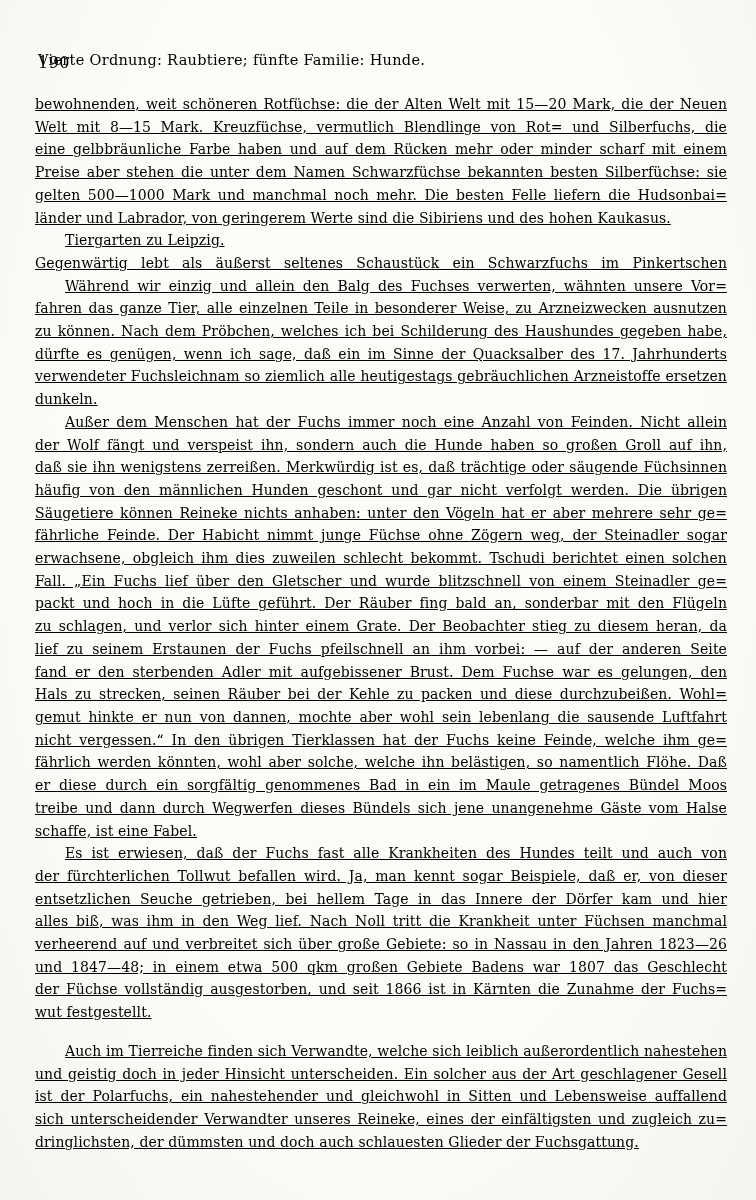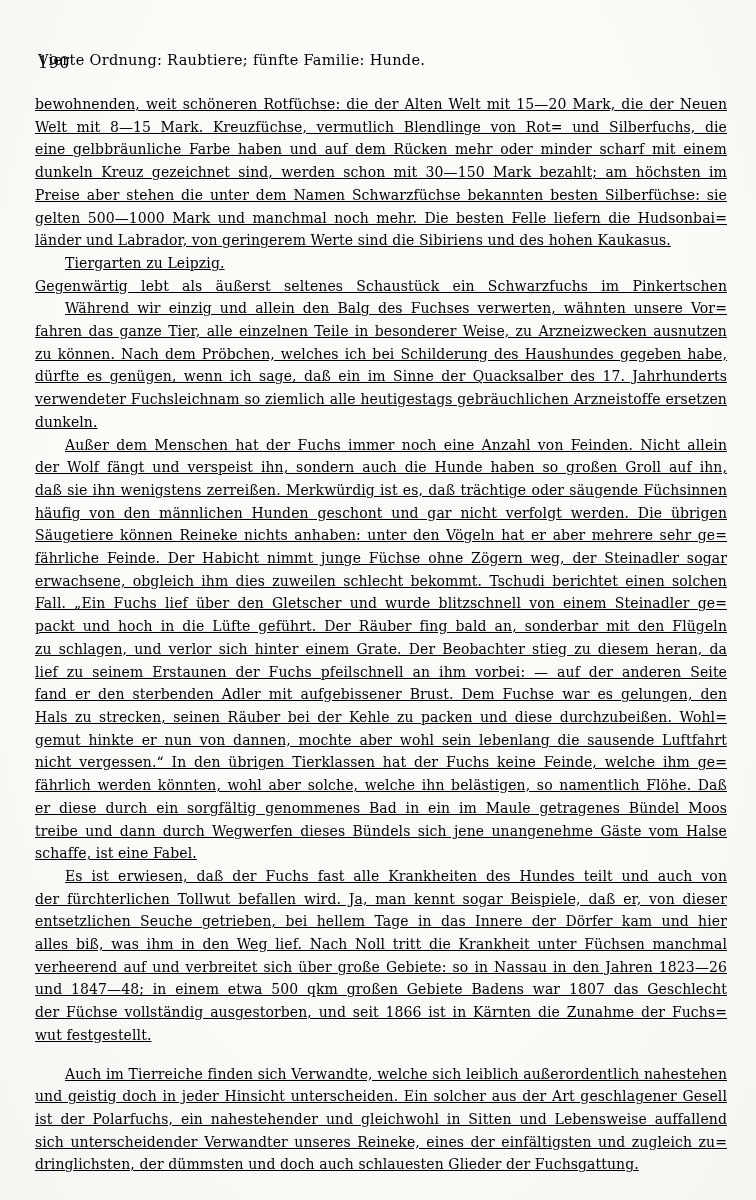--- a/index.html
+++ b/index.html
@@ -60,21 +60,20 @@
   <div class="header">
     <span class="pagenum">190</span>
     <div class="htitle">Vierte Ordnung: Raubtiere; fünfte Familie: Hunde.</div>
   </div>
 
   <div class="bodytext" id="bodytext">
       <div class="para">
         <div class="tline">bewohnenden, weit schöneren Rotfüchse: die der Alten Welt mit 15—20 Mark, die der Neuen</div>
         <div class="tline">Welt mit 8—15 Mark.  Kreuzfüchse, vermutlich Blendlinge von Rot= und Silberfuchs, die</div>
         <div class="tline">eine gelbbräunliche Farbe haben und auf dem Rücken mehr oder minder scharf mit einem</div>
-        <div class="tline">dunkeln Kreuz gezeichnet sind, werden schon mit 30—150 Mark bezahlt; am höchsten im</div>
         <div class="tline">Preise aber stehen die unter dem Namen Schwarzfüchse bekannten besten Silberfüchse: sie</div>
         <div class="tline">gelten 500—1000 Mark und manchmal noch mehr.  Die besten Felle liefern die Hudsonbai=</div>
         <div class="tline lastline">länder und Labrador, von geringerem Werte sind die Sibiriens und des hohen Kaukasus.</div>
       </div>
       <div class="para indent">
         <div class="tline lastline">Tiergarten zu Leipzig.</div>
         <div class="tline">Gegenwärtig lebt als äußerst seltenes Schaustück ein Schwarzfuchs im Pinkertschen</div>
       </div>
       <div class="para indent">
         <div class="tline">Während wir einzig und allein den Balg des Fuchses verwerten, wähnten unsere Vor=</div>

